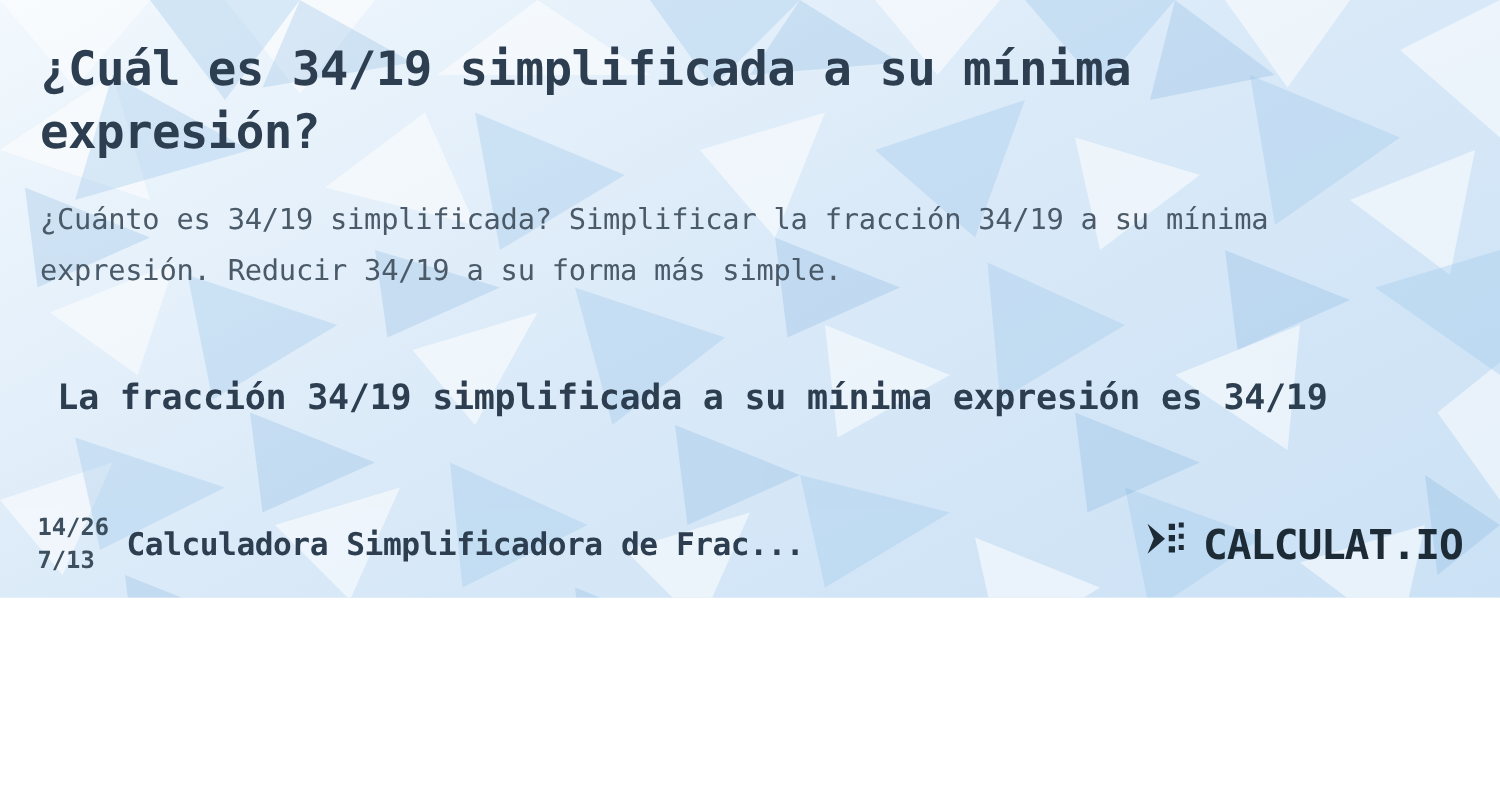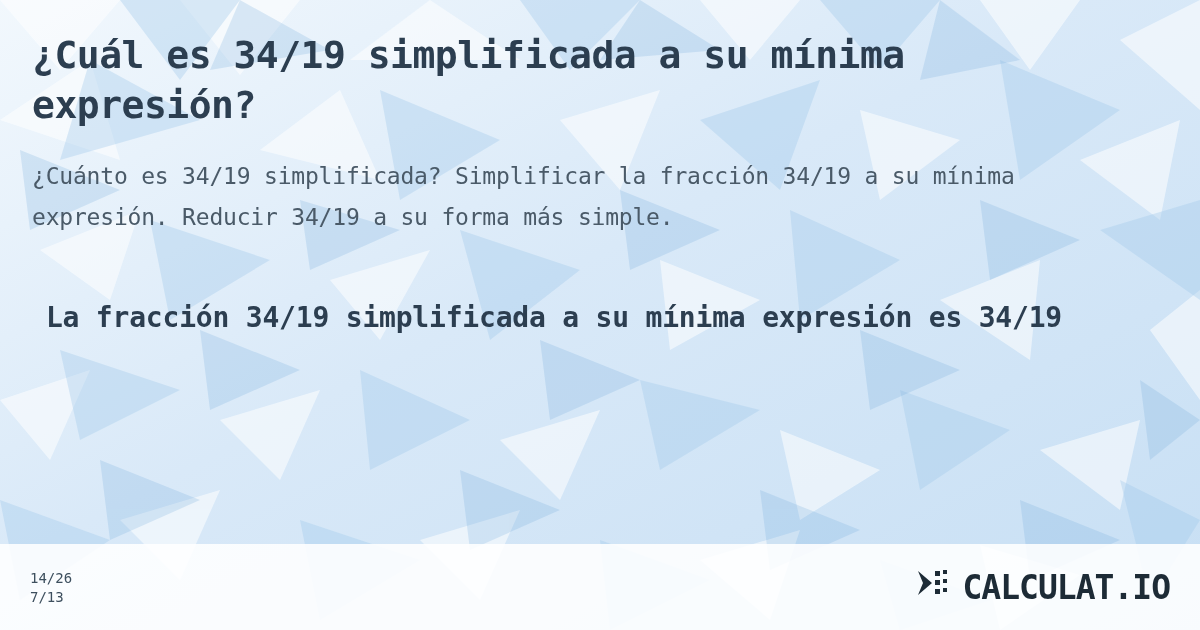--- a/index.html
+++ b/index.html
@@ -9,21 +9,21 @@
   body {
     width: 1200px;
     height: 630px;
     overflow: hidden;
     font-family: "DejaVu Sans Mono", monospace;
     background: #ffffff;
   }
   .page {
     position: relative;
     width: 1200px;
-    height: 630px;
+    height: 478px;
     background: linear-gradient(135deg, #eef5fc 0%, #dceaf8 25%, #cde1f5 50%, #dceaf8 72%, #eef6fd 100%);
     overflow: hidden;
   }
   
   .bg-shapes {
     position: absolute;
     inset: 0;
     pointer-events: none;
   }
   .bg-shapes svg {
@@ -71,22 +71,22 @@
     z-index: 3;
     display: flex;
     align-items: center;
     padding: 0 30px;
     box-sizing: border-box;
   }
   .frac-badge {
     display: flex;
     flex-direction: column;
     justify-content: center;
-    font-size: 14px;
-    font-weight: normal;
+    font-size: 19px;
+    font-weight: bold;
     color: #3d4f5e;
     line-height: 1.35;
     margin-right: 14px;
     padding-top: 2px;
   }
   .footer-title {
     font-size: 25px;
     font-weight: bold;
     color: #2c3e50;
     letter-spacing: -0.4px;
@@ -199,20 +199,21 @@
     <h1 class="title">¿Cuál es 34/19 simplificada a su mínima expresión?</h1>
     <p class="desc">¿Cuánto es 34/19 simplificada? Simplificar la fracción 34/19 a su mínima expresión. Reducir 34/19 a su forma más simple.</p>
     <p class="answer">La fracción 34/19 simplificada a su mínima expresión es 34/19</p>
   </div>
 
   <div class="footer">
     <div class="frac-badge">
       <span>14/26</span>
       <span>7/13</span>
     </div>
+    <div class="footer-title">Calculadora Simplificadora de Frac...</div>
     <div class="brand">
       <svg class="brand-mark" viewBox="0 0 46 40" xmlns="http://www.w3.org/2000/svg">
         <path d="M2 4 L16 16 L2 28 L7 16 Z" fill="#1d2b36"></path>
         <rect x="19" y="4" width="5" height="5" fill="#1d2b36"></rect>
         <rect x="27" y="3" width="4" height="4" fill="#1d2b36"></rect>
         <rect x="19" y="13" width="5" height="5" fill="#1d2b36"></rect>
         <rect x="27" y="12" width="4" height="4" fill="#1d2b36"></rect>
         <rect x="19" y="22" width="5" height="5" fill="#1d2b36"></rect>
         <rect x="27" y="21" width="4" height="4" fill="#1d2b36"></rect>
       </svg>

